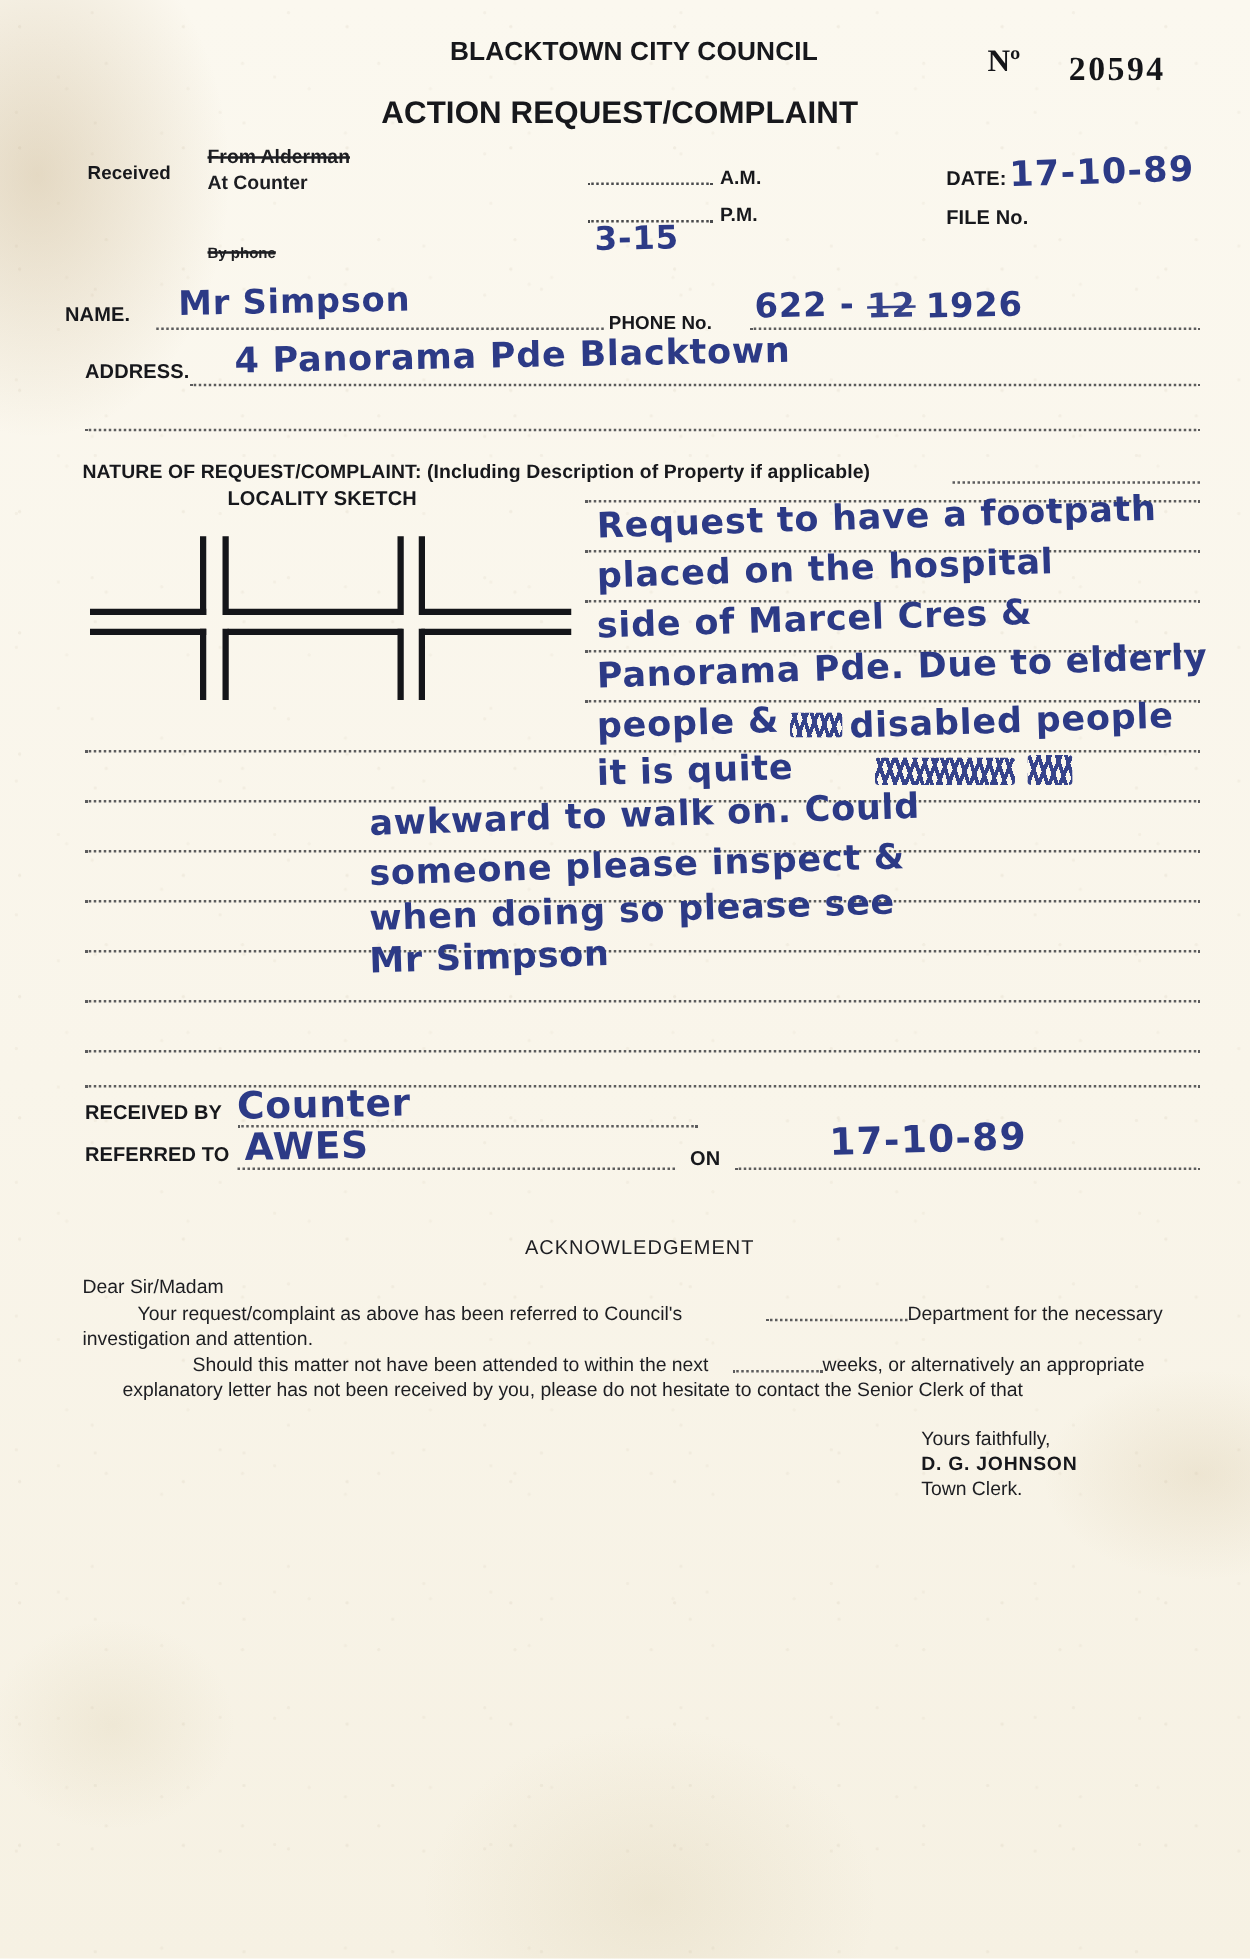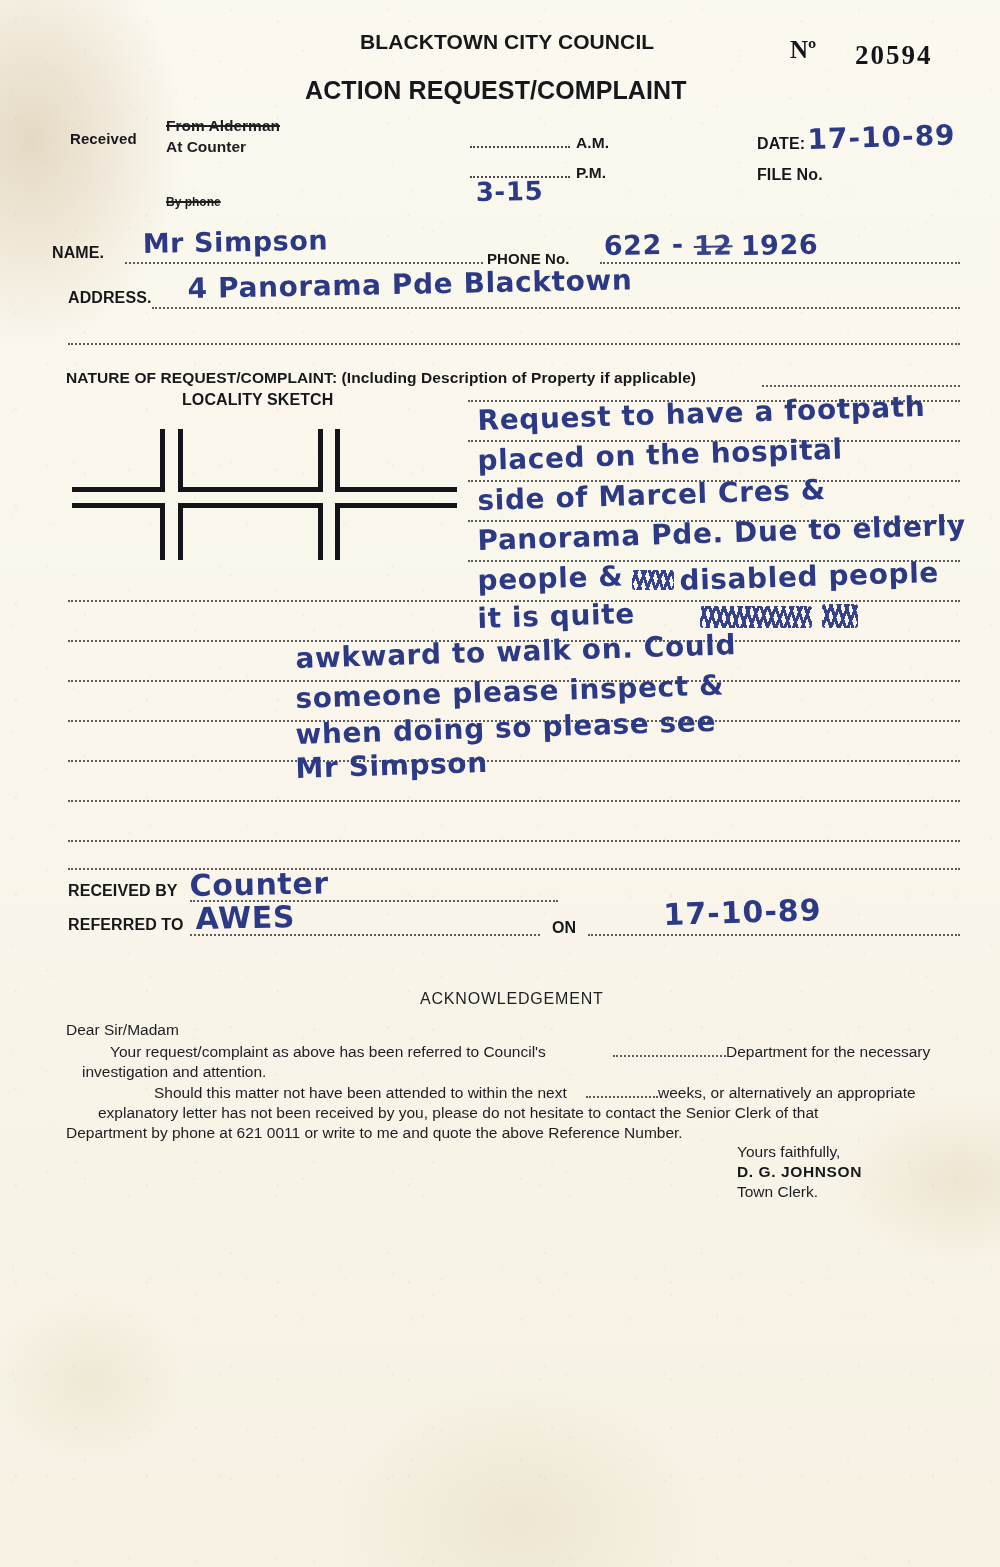--- a/index.html
+++ b/index.html
@@ -187,24 +187,23 @@
   <div class="abs dotsf" style="left:588px;top:934px;width:372px;"></div>
   <div class="abs hand hand-r" style="left:664px;top:897px;font-size:30px;letter-spacing:1px;">17-10-89</div>
 
   <div class="abs prn-n" style="left:420px;top:990px;font-size:16px;letter-spacing:.8px;">ACKNOWLEDGEMENT</div>
 
   <div class="abs prn-n" style="left:66px;top:1021px;font-size:15.5px;">Dear Sir/Madam</div>
 
   <div class="abs prn-n" style="left:110px;top:1043px;font-size:15.5px;">Your request/complaint as above has been referred to Council's</div>
   <div class="abs dotsf" style="left:613px;top:1055px;width:113px;"></div>
   <div class="abs prn-n" style="left:726px;top:1043px;font-size:15.5px;">Department for the necessary</div>
-  <div class="abs prn-n" style="left:66px;top:1063px;font-size:15.5px;margin-left:16px;">investigation and attention.</div>
+  <div class="abs prn-n" style="left:66px;top:1063px;font-size:15.5px;">investigation and attention.</div>
 
   <div class="abs prn-n" style="left:110px;top:1084px;font-size:15.5px;margin-left:44px;">Should this matter not have been attended to within the next</div>
   <div class="abs dotsf" style="left:586px;top:1096px;width:72px;"></div>
   <div class="abs prn-n" style="left:658px;top:1084px;font-size:15.5px;">weeks, or alternatively an appropriate</div>
   <div class="abs prn-n" style="left:66px;top:1104px;font-size:15.5px;width:896px;text-align:justify;margin-left:32px;">explanatory letter has not been received by you, please do not hesitate to contact the Senior Clerk of that</div>
-  <div class="abs prn-n" style="left:66px;top:1124px;font-size:15.5px;">Department by phone at 621  0011 or write to me and quote the above Reference Number.</div>
 
   <div class="abs prn-n" style="left:737px;top:1143px;font-size:15.5px;">Yours faithfully,</div>
   <div class="abs prn" style="left:737px;top:1163px;font-size:15.5px;letter-spacing:.6px;">D. G. JOHNSON</div>
   <div class="abs prn-n" style="left:737px;top:1183px;font-size:15.5px;">Town Clerk.</div>
 </div>
 
 </body></html>

